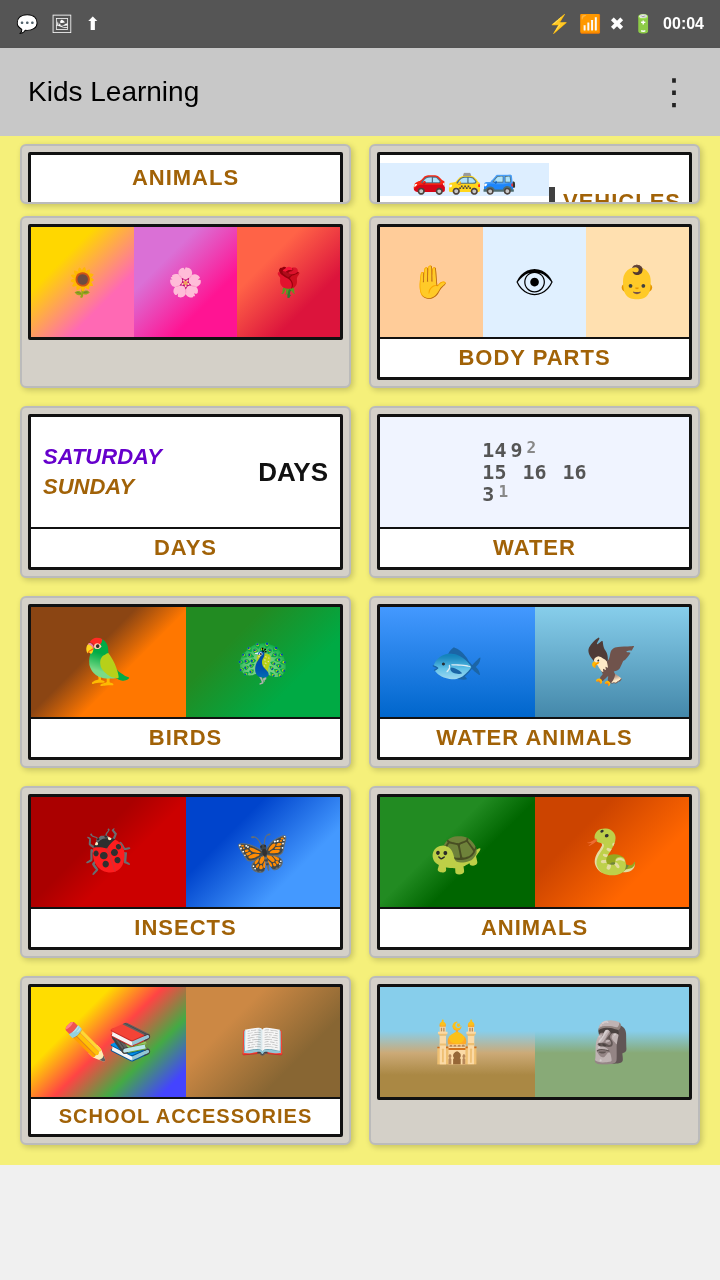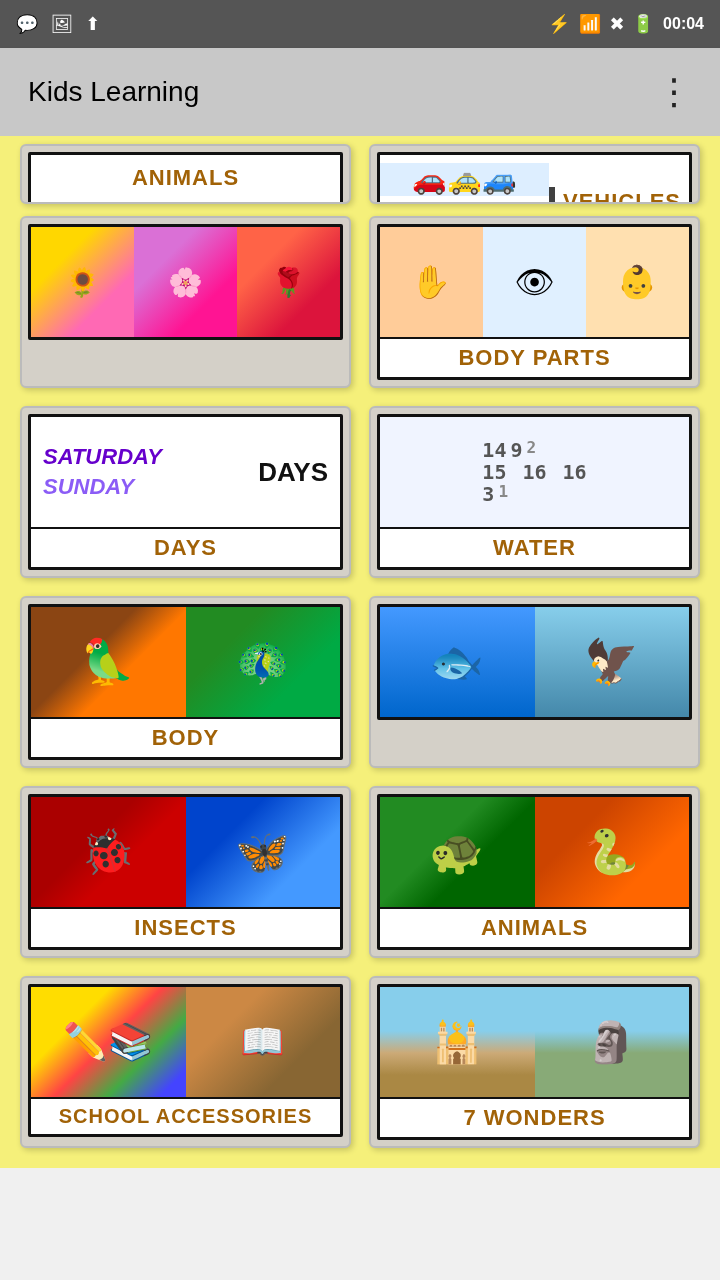--- a/index.html
+++ b/index.html
@@ -156,21 +156,21 @@
     .days-text-area {
       background: white;
       display: flex;
       flex-direction: column;
       justify-content: center;
       align-items: flex-start;
       padding: 8px 12px;
       gap: 4px;
     }
     .days-sat { color: #6600cc; font-size: 22px; font-weight: bold; font-style: italic; }
-    .days-sun { color: #8b5cf6; font-size: 22px; font-weight: bold; font-style: italic; }
+    .days-sun { color: #a16207; font-size: 22px; font-weight: bold; font-style: italic; }
     .days-label-inline {
       font-size: 26px;
       font-weight: bold;
       display: flex;
       align-items: center;
       justify-content: flex-end;
       flex: 1;
       padding-right: 12px;
       color: #111;
     }
@@ -310,30 +310,31 @@
       <div class="card-label">WATER</div>
     </div>
   </div>
 
   <div class="category-card">
     <div class="card-inner">
       <div class="card-image-area">
         <div class="img-cell-half bird1" style="font-size:44px;">🦜</div>
         <div class="img-cell-half bird2" style="font-size:44px;">🦚</div>
       </div>
-      <div class="card-label">BODY</div>
+      <div class="card-label">BIRDS</div>
     </div>
   </div>
 
   <div class="category-card">
     <div class="card-inner">
       <div class="card-image-area">
         <div class="img-cell-half water1" style="font-size:44px;">🐟</div>
         <div class="img-cell-half water2" style="font-size:44px;">🦅</div>
       </div>
+      <div class="card-label">WATER ANIMALS</div>
     </div>
   </div>
 
   <div class="category-card">
     <div class="card-inner">
       <div class="card-image-area">
         <div class="img-cell-half insect1" style="font-size:44px;">🐞</div>
         <div class="img-cell-half insect2" style="font-size:44px;">🦋</div>
       </div>
       <div class="card-label">INSECTS</div>
@@ -359,17 +360,16 @@
       <div class="card-label" style="font-size:20px;">SCHOOL ACCESSORIES</div>
     </div>
   </div>
 
   <div class="category-card">
     <div class="card-inner">
       <div class="card-image-area">
         <div class="img-cell-half wonder1" style="font-size:40px;">🕌</div>
         <div class="img-cell-half wonder2" style="font-size:40px;">🗿</div>
       </div>
-      <div class="card-label">7 WONDERS</div>
     </div>
   </div>
 
 </div>
 
 </body></html>

